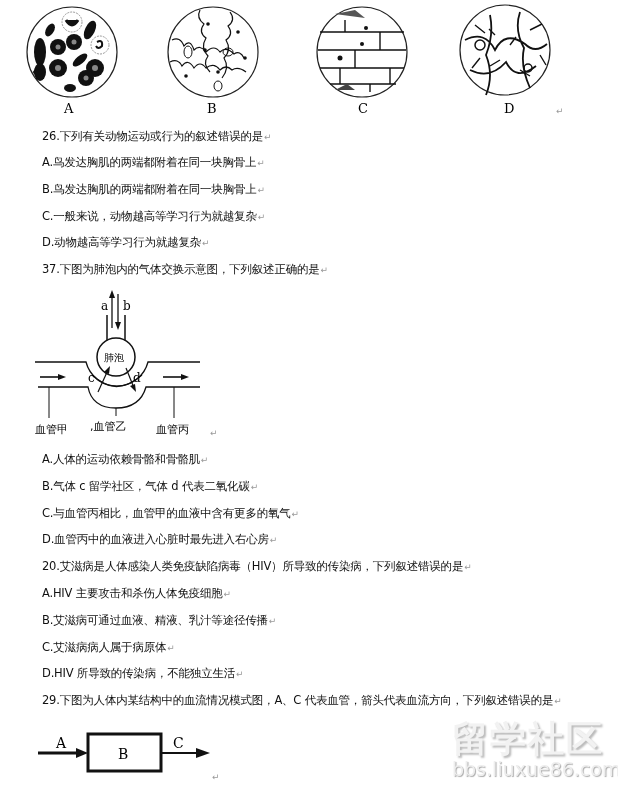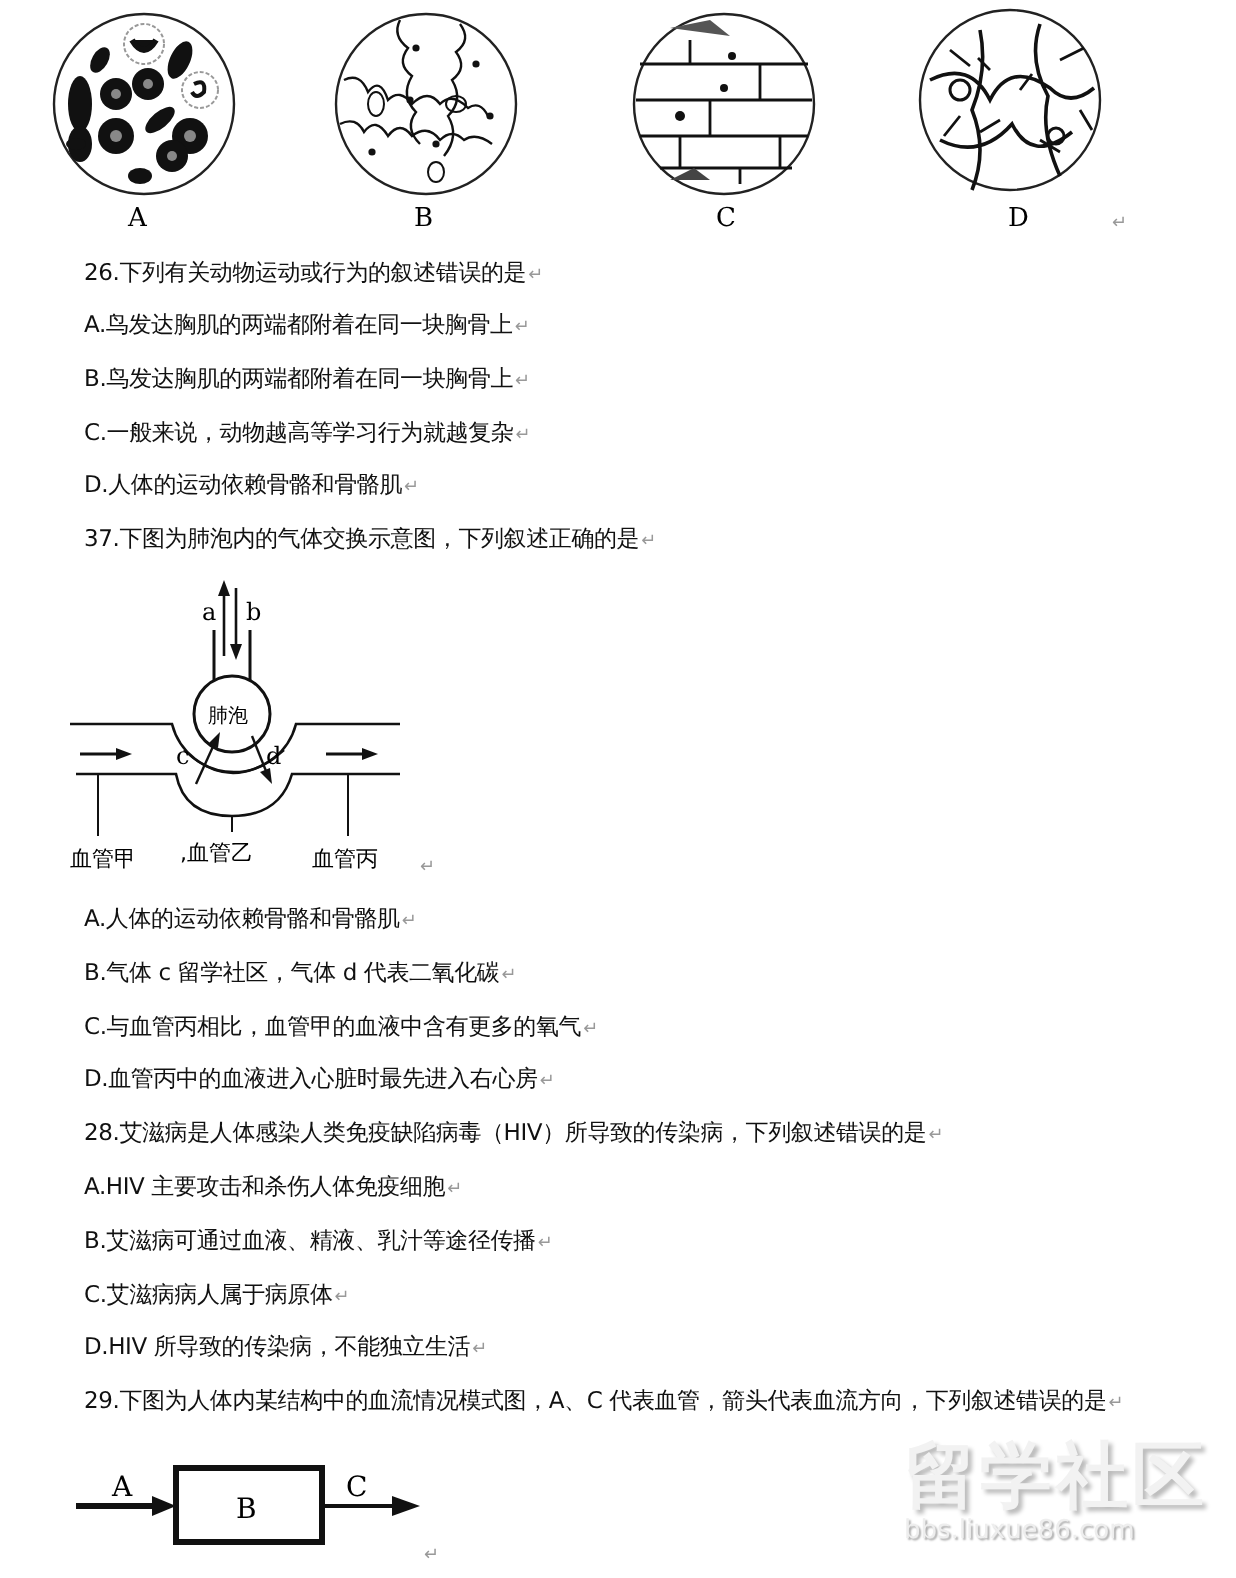--- a/index.html
+++ b/index.html
@@ -80,21 +80,21 @@
   <text x="207" y="113" font-size="13" font-family="DejaVu Serif, serif">B</text>
   <text x="358" y="113" font-size="13" font-family="DejaVu Serif, serif">C</text>
   <text x="504" y="113" font-size="13" font-family="DejaVu Serif, serif">D</text>
   <text x="556" y="114" font-size="9" fill="#999">↵</text>
 </svg>
 
 <div class="line" style="top:129px"><span>26.下列有关动物运动或行为的叙述错误的是</span><span class="ret">↵</span></div>
 <div class="line" style="top:155px"><span>A.鸟发达胸肌的两端都附着在同一块胸骨上</span><span class="ret">↵</span></div>
 <div class="line" style="top:182px"><span>B.鸟发达胸肌的两端都附着在同一块胸骨上</span><span class="ret">↵</span></div>
 <div class="line" style="top:209px"><span>C.一般来说，动物越高等学习行为就越复杂</span><span class="ret">↵</span></div>
-<div class="line" style="top:235px"><span>D.人体的运动依赖骨骼和骨骼肌</span><span class="ret">↵</span></div>
+<div class="line" style="top:235px"><span>D.动物越高等学习行为就越复杂</span><span class="ret">↵</span></div>
 
 <div class="line" style="top:262px"><span>37.下图为肺泡内的气体交换示意图，下列叙述正确的是</span><span class="ret">↵</span></div>
 
 <svg class="fig" style="left:0;top:280px" width="260" height="170">
 
   <line x1="107" y1="35" x2="107" y2="65" stroke="#111" stroke-width="1.5"></line>
   <line x1="125" y1="35" x2="125" y2="65" stroke="#111" stroke-width="1.5"></line>
 
   <line x1="112" y1="48" x2="112" y2="14" stroke="#111" stroke-width="1.3"></line>
   <polygon points="112,10 109,18 115,18" fill="#111"></polygon>
@@ -129,21 +129,21 @@
   <text x="90" y="150" font-size="11">,血管乙</text>
   <text x="156" y="153" font-size="11">血管丙</text>
   <text x="210" y="156" font-size="9" fill="#999">↵</text>
 </svg>
 
 <div class="line" style="top:452px"><span>A.人体的运动依赖骨骼和骨骼肌</span><span class="ret">↵</span></div>
 <div class="line" style="top:479px"><span>B.气体 c 留学社区，气体 d 代表二氧化碳</span><span class="ret">↵</span></div>
 <div class="line" style="top:506px"><span>C.与血管丙相比，血管甲的血液中含有更多的氧气</span><span class="ret">↵</span></div>
 <div class="line" style="top:532px"><span>D.血管丙中的血液进入心脏时最先进入右心房</span><span class="ret">↵</span></div>
 
-<div class="line" style="top:559px"><span>28.艾滋病是人体感染人类免疫缺陷病毒（HIV）所导致的传染病，下列叙述错误的是</span><span class="ret">↵</span></div>
+<div class="line" style="top:559px"><span>20.艾滋病是人体感染人类免疫缺陷病毒（HIV）所导致的传染病，下列叙述错误的是</span><span class="ret">↵</span></div>
 <div class="line" style="top:586px"><span>A.HIV 主要攻击和杀伤人体免疫细胞</span><span class="ret">↵</span></div>
 <div class="line" style="top:613px"><span>B.艾滋病可通过血液、精液、乳汁等途径传播</span><span class="ret">↵</span></div>
 <div class="line" style="top:640px"><span>C.艾滋病病人属于病原体</span><span class="ret">↵</span></div>
 <div class="line" style="top:666px"><span>D.HIV 所导致的传染病，不能独立生活</span><span class="ret">↵</span></div>
 
 <div class="line" style="top:693px"><span>29.下图为人体内某结构中的血流情况模式图，A、C 代表血管，箭头代表血流方向，下列叙述错误的是</span><span class="ret">↵</span></div>
 
 <svg class="fig" style="left:0;top:720px" width="260" height="69">
   <line x1="38" y1="33" x2="80" y2="33" stroke="#111" stroke-width="3"></line>
   <polygon points="88,33 76,28 76,38" fill="#111"></polygon>
@@ -151,14 +151,14 @@
   <line x1="161" y1="33" x2="200" y2="33" stroke="#111" stroke-width="2"></line>
   <polygon points="210,33 196,28 196,38" fill="#111"></polygon>
   <text x="56" y="28" font-size="14" font-family="DejaVu Serif, serif">A</text>
   <text x="118" y="39" font-size="14" font-family="DejaVu Serif, serif">B</text>
   <text x="173" y="28" font-size="14" font-family="DejaVu Serif, serif">C</text>
   <text x="212" y="60" font-size="9" fill="#999">↵</text>
 </svg>
 
 <div class="watermark">
   <div style="font-size:36px;font-weight:bold;color:#f2f2f2;letter-spacing:2px;line-height:42px;text-shadow:2px 2px 2px #bbb;font-family:'DejaVu Sans',sans-serif;">留学社区</div>
-  <div style="font-size:13px;color:#eee;text-shadow:1px 1px 1px #aaa;margin-top:-2px;font-family:'DejaVu Sans',sans-serif;">bbs.liuxue86.com</div>
+  <div style="font-size:19px;color:#eee;text-shadow:1px 1px 1px #aaa;margin-top:-2px;font-family:'DejaVu Sans',sans-serif;">bbs.liuxue86.com</div>
 </div>
 
 </body></html>

